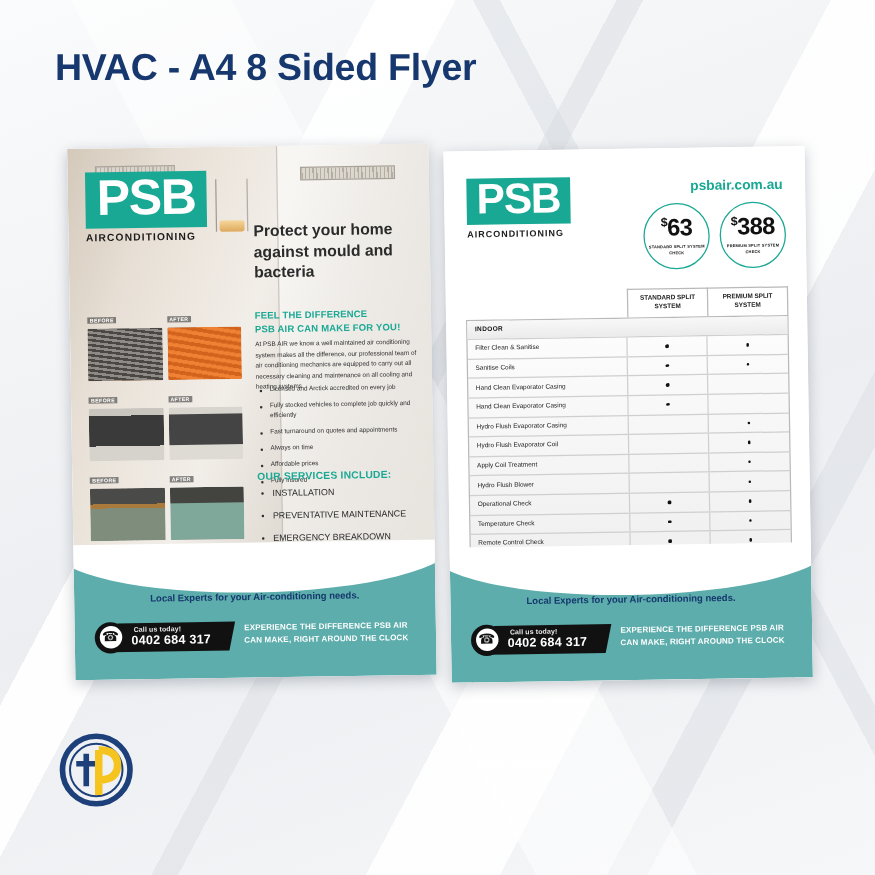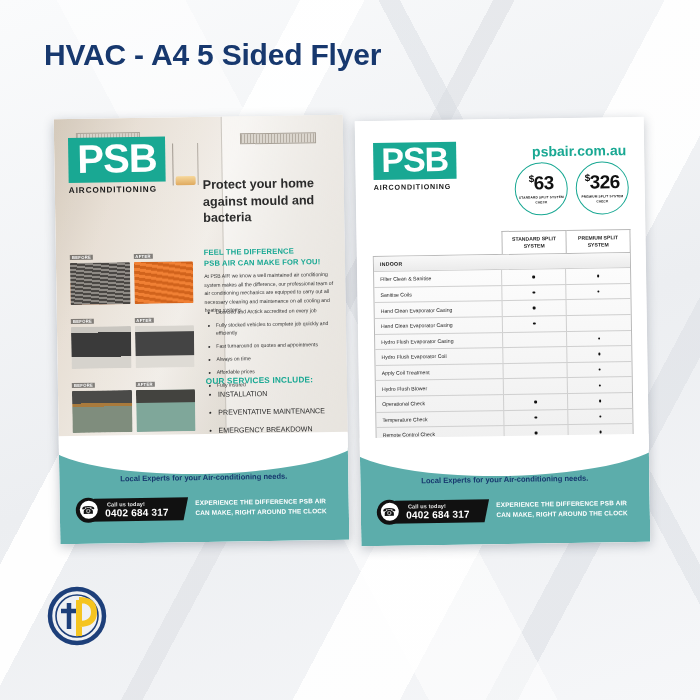--- a/index.html
+++ b/index.html
@@ -222,21 +222,21 @@
   }
 
   
   .rf-top { position: absolute; inset: 0; background: #fff; }
   .logo-right { left: 18px; top: 22px; }
   .logo-right .psb-box { font-size: 34px; padding: 2px 8px 4px; }
   .logo-right .psb-sub { font-size: 7.2px; margin-top: 3px; letter-spacing: .8px; }
 
   .website {
     position: absolute; right: 18px; top: 25px;
-    font-size: 14px; font-weight: bold; color: #19a893;
+    font-size: 11px; font-weight: bold; color: #19a893;
   }
   .price-row { position: absolute; right: 16px; top: 44px; display: flex; gap: 8px; }
   .price-circle {
     width: 53px; height: 53px; border-radius: 50%;
     border: 1.2px solid #19a893; background: #fff;
     display: flex; flex-direction: column; align-items: center; justify-content: center;
     text-align: center;
   }
   .price-amt { font-size: 19px; font-weight: bold; color: #111; line-height: 1; letter-spacing: -.6px; }
   .price-amt sup { font-size: 10px; vertical-align: super; }
@@ -282,21 +282,21 @@
   .brandmark {
     position: absolute; left: 47px; top: 586px;
     width: 60px; height: 60px; z-index: 5;
   }
 </style>
 </head>
 <body>
 
 <div class="bg-streaks"></div>
 
-<h1 class="page-title">HVAC - A4 5 Sided Flyer</h1>
+<h1 class="page-title">HVAC - A4 8 Sided Flyer</h1>
 
 <div class="flyer flyer-left">
 
   <div class="hero">
     <div class="pendant">
         <i></i>
       </div>
     <div class="hero-doorway"></div>
   </div>
 
@@ -407,21 +407,21 @@
 
   <div class="price-row">
     <div class="price-circle">
       <div class="price-amt"><sup>$</sup><span>63</span></div>
       <div class="price-lbl">
         <div>STANDARD SPLIT SYSTEM</div>
         <div>CHECK</div>
       </div>
     </div>
     <div class="price-circle">
-      <div class="price-amt"><sup>$</sup><span>326</span></div>
+      <div class="price-amt"><sup>$</sup><span>388</span></div>
       <div class="price-lbl">
         <div>PREMIUM SPLIT SYSTEM</div>
         <div>CHECK</div>
       </div>
     </div>
   </div>
 
   <div class="tbl">
     <div class="tbl-head">
       <div>STANDARD SPLIT SYSTEM</div>

